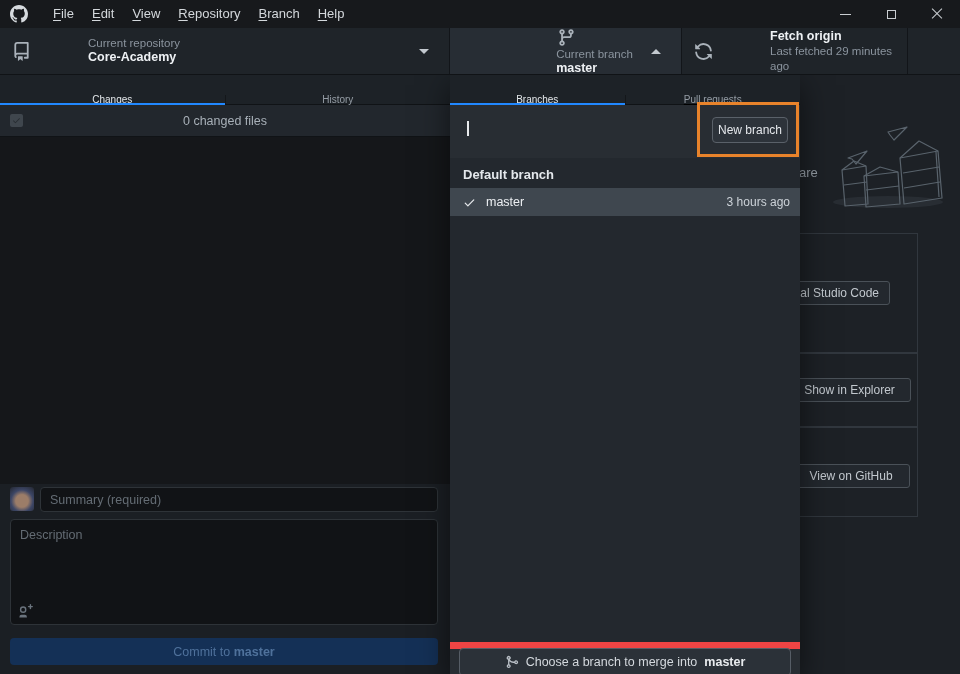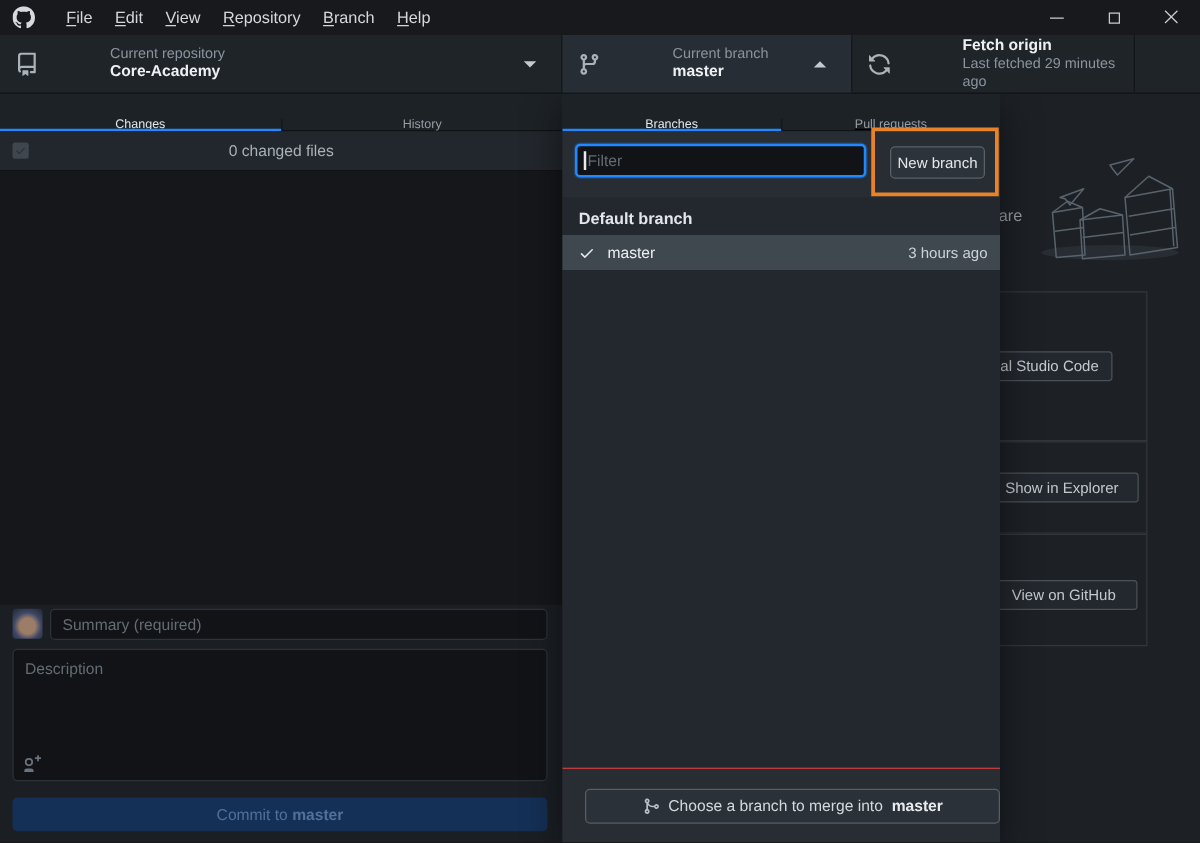--- a/index.html
+++ b/index.html
@@ -19,21 +19,21 @@
   .ic-min { width:11px; height:1px; background:#c9cdd1; display:block; }
   .ic-max { width:9px; height:9px; border:1px solid #c9cdd1; display:block; }
   .ic-close { position:relative; width:12px; height:12px; display:block; }
   .ic-close::before,.ic-close::after { content:""; position:absolute; left:-1px; top:5px; width:14px; height:1px; background:#c9cdd1; }
   .ic-close::before { transform:rotate(45deg); } .ic-close::after { transform:rotate(-45deg); }
 
   
   .toolbar { position:absolute; left:0; top:28px; width:960px; height:47px; background:#1f2429;
              display:flex; z-index:40; border-bottom:1px solid #101316; }
   .tb-sec { position:relative; display:flex; align-items:center; padding-left:12px; border-right:1px solid #121519; }
-  .tb-repo { width:450px; } .tb-branch { width:232px; background:#272d34; } .tb-fetch { width:226px; } .tb-rest { flex:1; border-right:none; }
+  .tb-repo { width:450px; } .tb-branch { width:232px; background:#272d34;flex-direction:column; } .tb-fetch { width:226px; } .tb-rest { flex:1; border-right:none; }
   .tb-icon { width:19px; height:19px; flex:0 0 auto; margin-right:11px; }
   .tb-text { display:flex; flex-direction:column; line-height:1.25;margin-left:46px; }
   .tb-label { font-size:11.5px; color:#8b949e; }
   .tb-value { font-size:12.5px; color:#eef1f4; font-weight:bold; }
   .tb-sub   { font-size:11.5px; color:#8b949e; }
   .chev { position:absolute; width:0; height:0; border-left:5px solid transparent; border-right:5px solid transparent; }
   .chev-down { right:20px; top:21px; border-top:5px solid #c3c9cf; }
   .chev-up   { right:20px; top:21px; border-bottom:5px solid #c3c9cf; }
 
   
@@ -90,22 +90,22 @@
   .caret { position:absolute; left:17px; top:16px; width:1.5px; height:15px; background:#e8eaed; }
   .newbranch-btn { position:absolute; left:262px; top:12px; width:76px; height:26px; background:#2d333a;
                    border:1px solid #5a6169; border-radius:4px; font-size:12px; color:#e4e7eb; cursor:default;
                    font-family:"Liberation Sans", sans-serif; }
   .dd-list { position:relative; flex:1; background:#23282e; }
   .dd-section-header { padding:9px 0 6px 13px; font-size:13px; font-weight:bold; color:#e3e7eb; }
   .branch-row { position:relative; height:28px; background:#3f474f; display:flex; align-items:center; }
   .branch-check { width:13px; height:13px; margin-left:13px; flex:0 0 auto; }
   .branch-name { margin-left:10px; font-size:12.5px; color:#eceff2; }
   .branch-time { margin-left:auto; margin-right:10px; font-size:12px; color:#ccd2d8; }
-  .dd-footer { flex:0 0 auto; height:60px; background:#282d33; border-top:1px solid #ef4444;
-               display:flex; align-items:center; justify-content:flex-end; }
+  .dd-footer { flex:0 0 auto; height:32px; background:#282d33; border-top:7px solid #ef4444;
+               display:flex; align-items:center; justify-content:center; }
   .merge-btn { width:332px; height:28px; background:#2b3138; border:1px solid #565d66; border-radius:4px;
                display:flex; align-items:center; justify-content:center; gap:7px; font-size:12.5px; color:#d4d9de;
                cursor:default; font-family:"Liberation Sans", sans-serif; }
   .merge-btn b { color:#e8ebee; }
   .merge-ic { width:14px; height:14px; }
 
   
   .highlight-box { position:absolute; left:697px; top:102px; width:102px; height:55px;
                    border:3px solid #e8832b; z-index:30; pointer-events:none; }
 </style>
@@ -168,21 +168,20 @@
       <button class="commit-btn"><span>Commit to </span><b>master</b></button>
     </div>
   </div>
 
   <div class="dropdown">
     <div class="dd-tabbar">
       <div class="tab active">Branches</div>
       <div class="tab second">Pull requests</div>
     </div>
     <div class="dd-header">
-      <input class="filter-input" type="text" placeholder="Filter" style="">
       <span class="caret"></span>
       <button class="newbranch-btn">New branch</button>
     </div>
     <div class="dd-list">
       <div class="dd-section-header">Default branch</div>
       <div class="branch-row">
         <svg class="branch-check" viewBox="0 0 16 16">
           <path fill="#e6e9ec" d="M13.78 4.22a.75.75 0 0 1 0 1.06l-7.25 7.25a.75.75 0 0 1-1.06 0L2.22 9.28a.75.75 0 1 1 1.06-1.06L6 10.94l6.72-6.72a.75.75 0 0 1 1.06 0Z"></path>
         </svg>
         <span class="branch-name">master</span>

